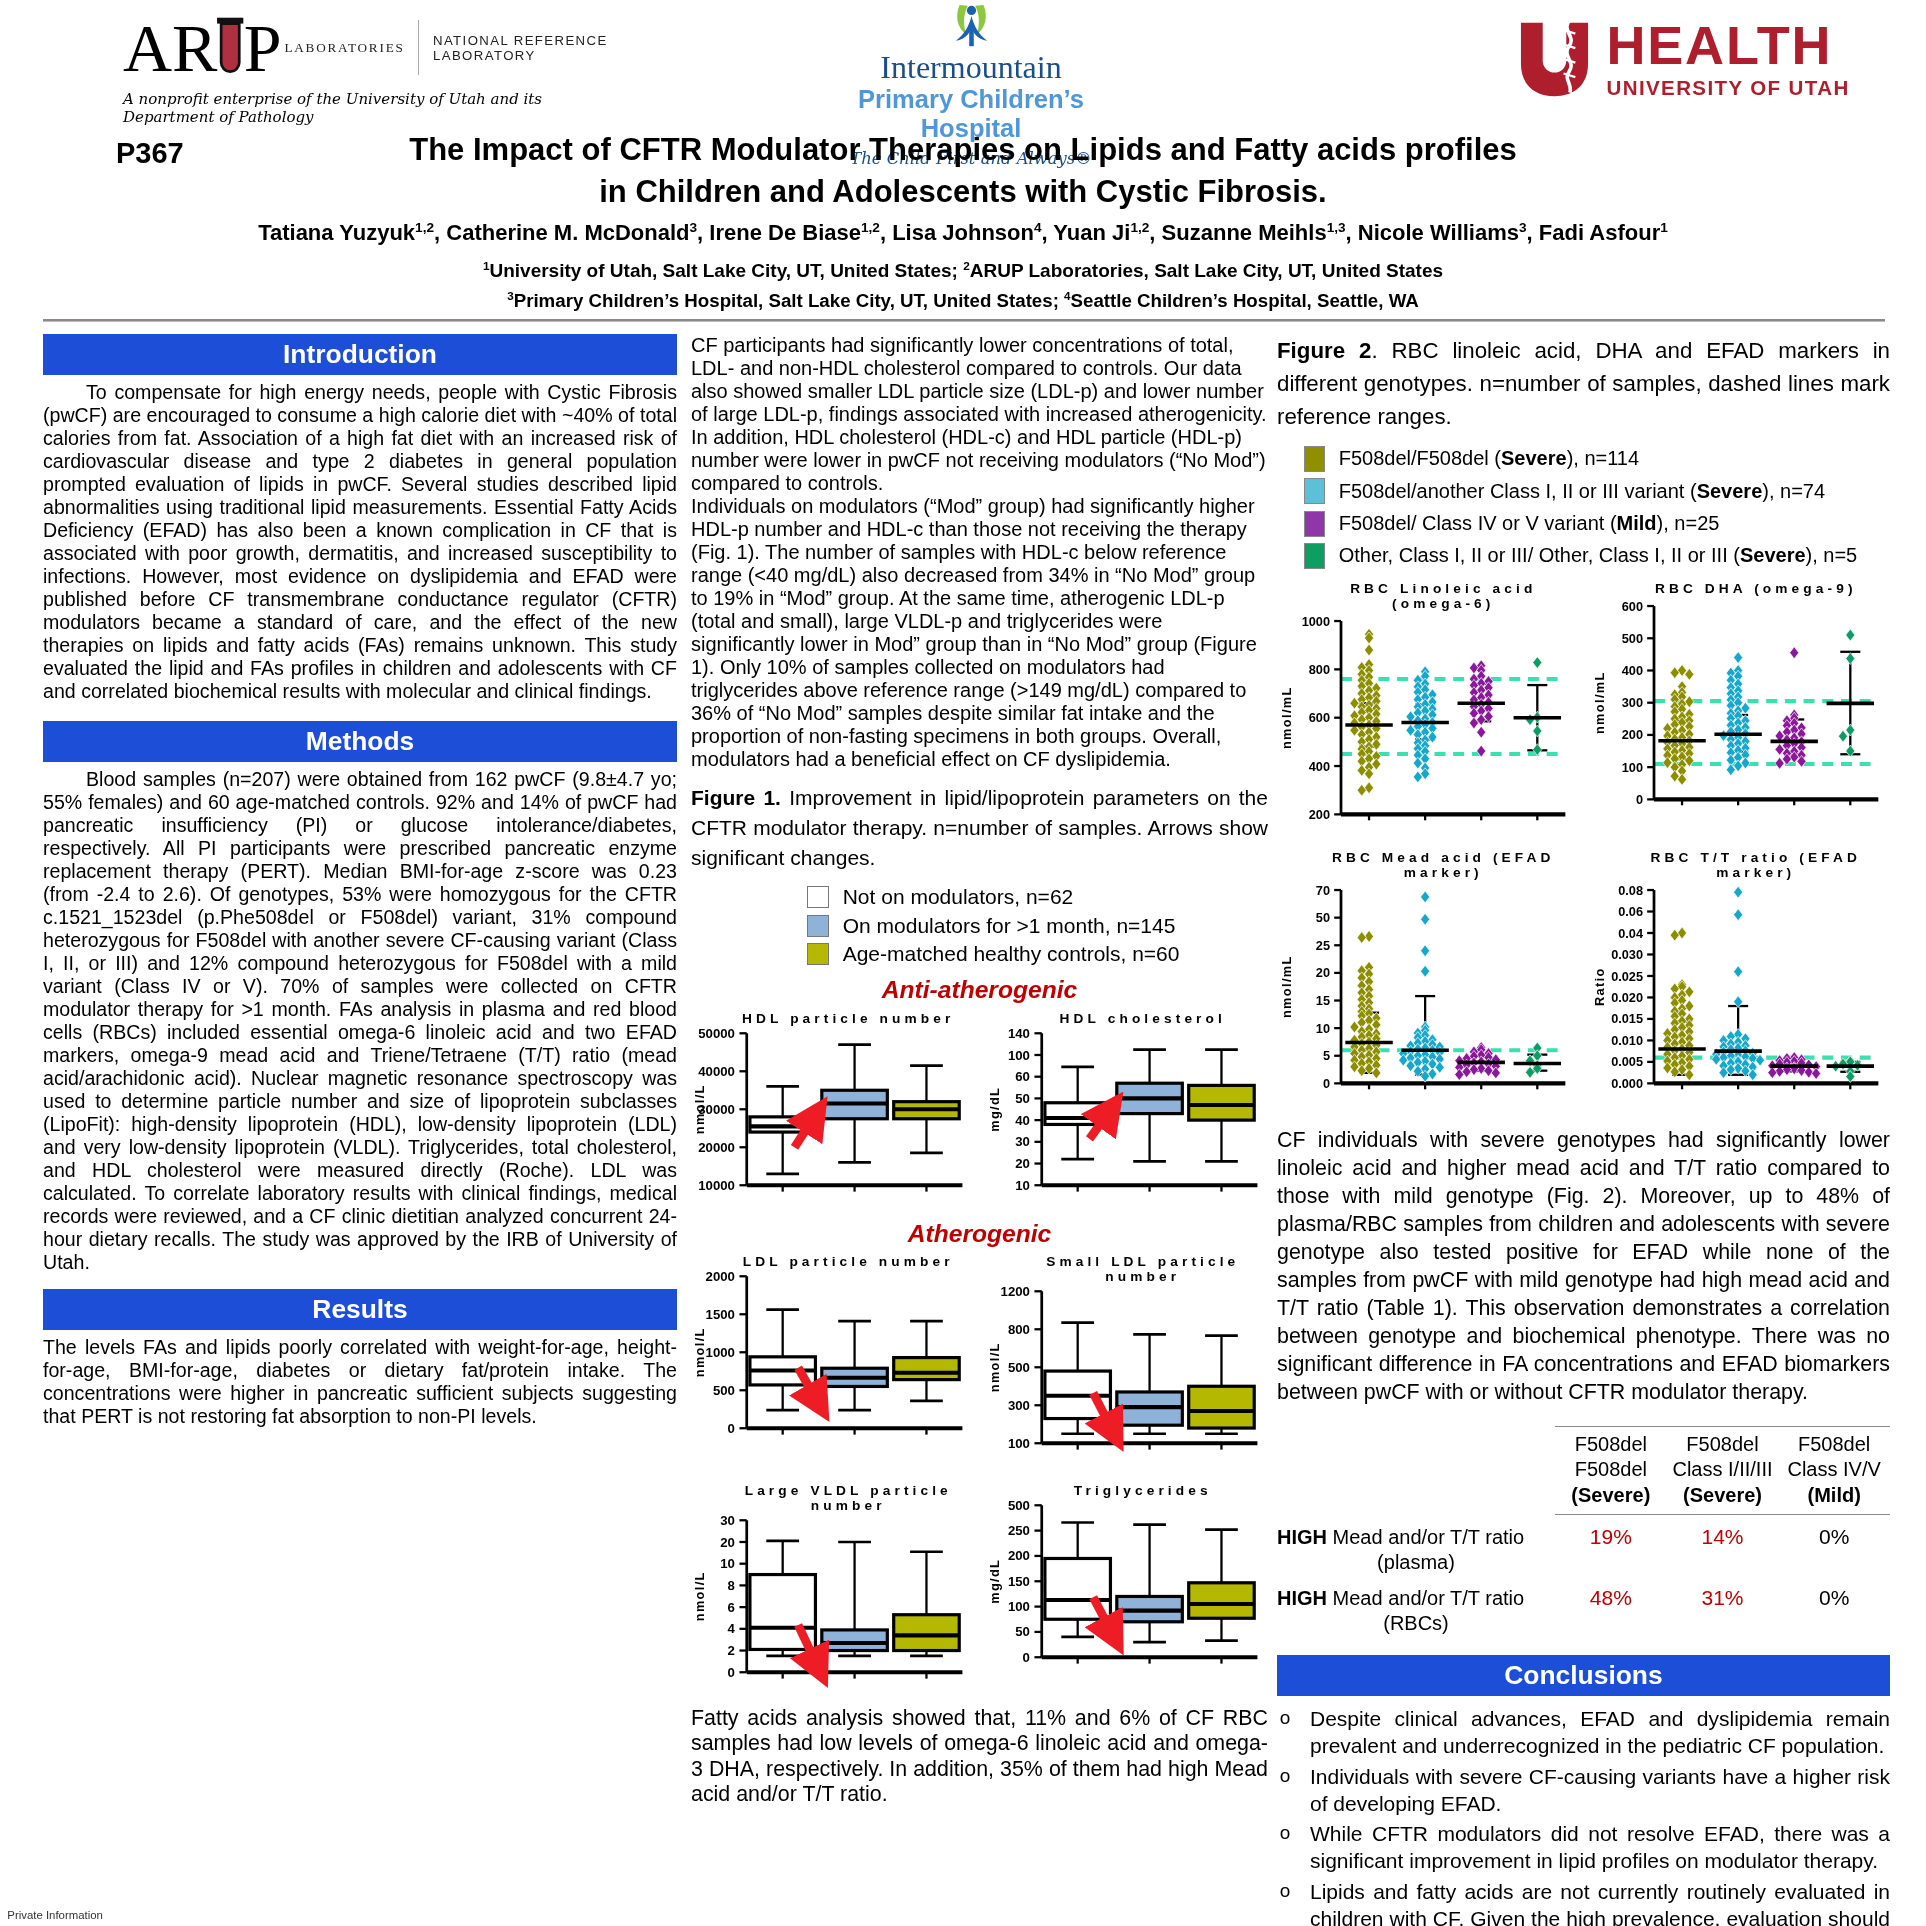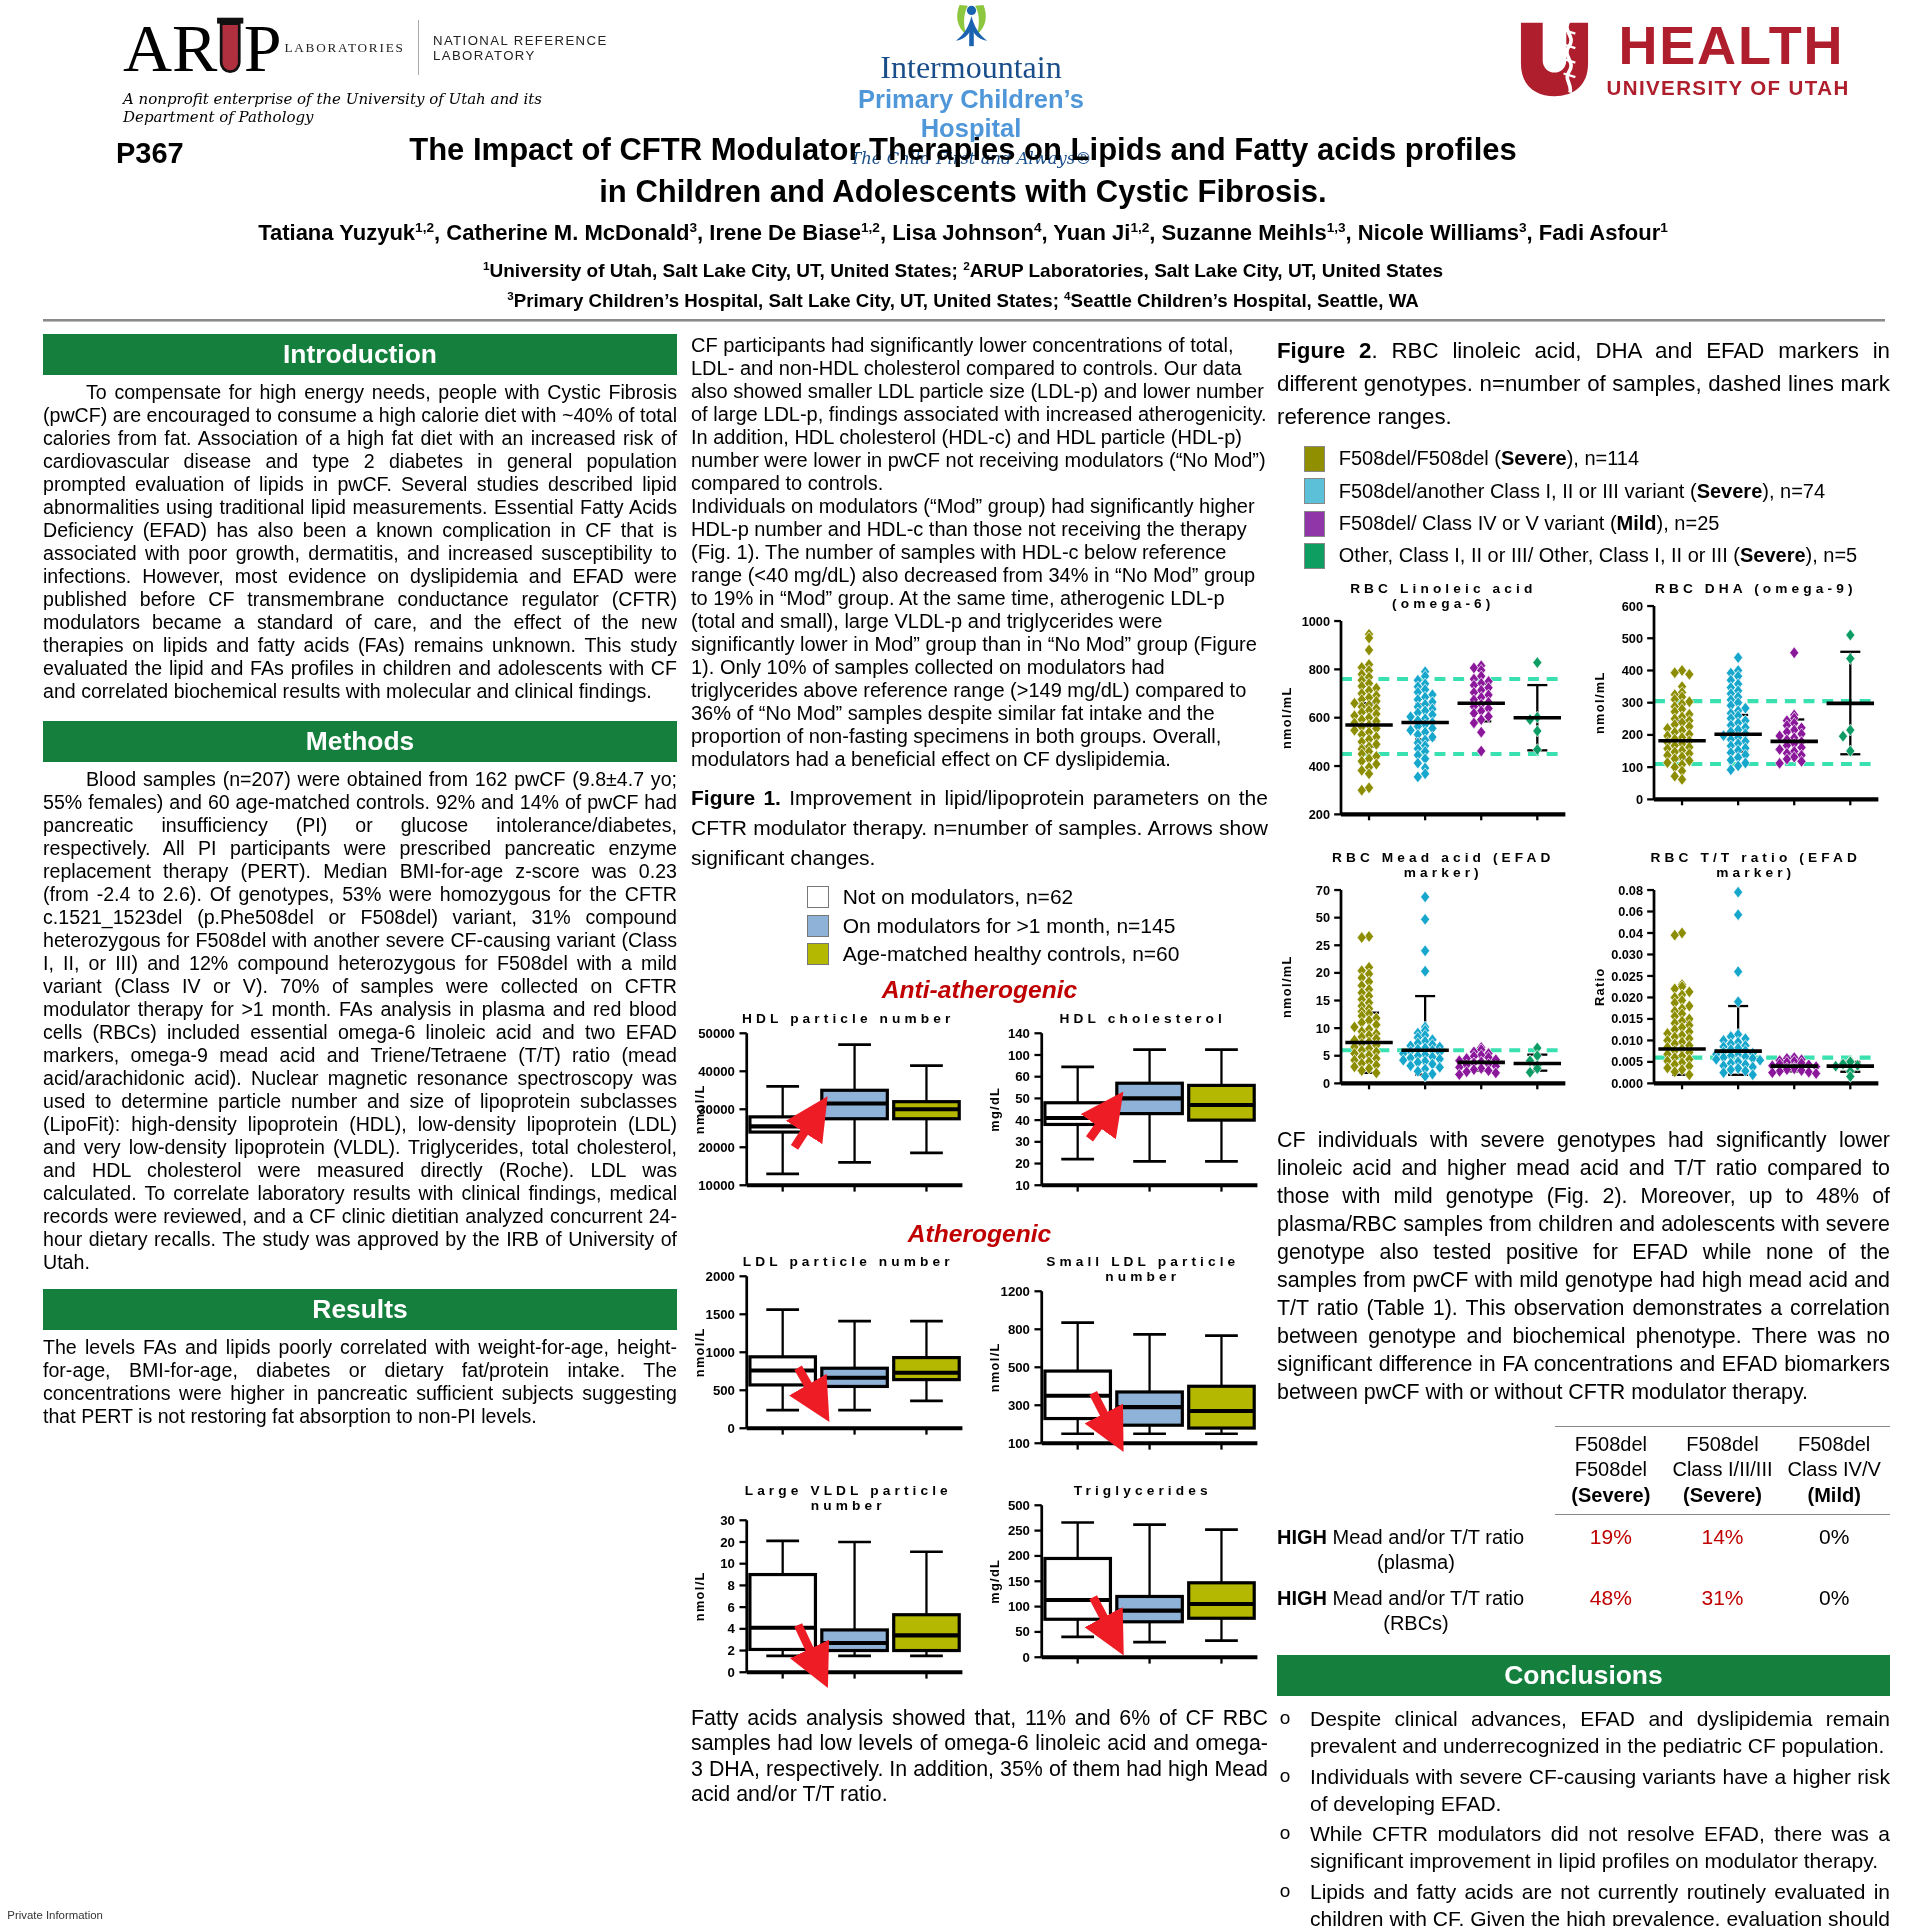--- a/index.html
+++ b/index.html
@@ -12,36 +12,36 @@
   .arup-sub{font-size:13.2px;letter-spacing:1.8px;color:#222;margin-left:2.7px;}
   .arup-div{width:1.4px;height:55px;background:#aaa;}
   .arup-nrl{font-size:13.2px;letter-spacing:1.4px;color:#222;}
   .arup-tag{font-family:"DejaVu Serif",serif;font-style:italic;font-size:15px;margin-top:8.2px;}
   .im-logo{position:absolute;left:825px;top:3.6px;width:292px;text-align:center;}
   .im-name{font-family:"Liberation Serif",serif;font-size:32px;color:#1a4e8a;line-height:35px;}
   .im-hosp{font-size:25.5px;font-weight:bold;color:#4f97d8;line-height:29px;}
   .im-tag{font-family:"DejaVu Serif",serif;font-style:italic;font-size:16.4px;color:#1a4e8a;margin-top:6.4px;}
   .uh-logo{position:absolute;left:1518px;top:18px;display:flex;align-items:center;gap:15.5px;}
   .uh-texts{display:flex;flex-direction:column;}
-  .uh-health{font-size:54px;font-weight:bold;color:#ae1e2c;letter-spacing:1.8px;line-height:54px;margin-left:12px;}
+  .uh-health{font-size:54px;font-weight:bold;color:#ae1e2c;letter-spacing:1.8px;line-height:54px;}
   .uh-univ{font-size:20.5px;font-weight:bold;color:#ae1e2c;letter-spacing:1.4px;margin-top:3.6px;}
   .poster-num{position:absolute;left:116px;top:137px;font-size:29px;font-weight:bold;}
   .title{position:absolute;left:256px;top:129px;width:1414px;text-align:center;font-size:31px;font-weight:bold;line-height:42px;}
   .authors{position:absolute;left:0;top:220px;width:1926px;text-align:center;font-size:22px;font-weight:bold;}
   .affil1{position:absolute;left:0;top:259px;width:1926px;text-align:center;font-size:19px;font-weight:bold;}
   .affil2{position:absolute;left:0;top:290px;width:1926px;text-align:center;font-size:18.7px;font-weight:bold;}
   sup{vertical-align:super;font-size:62%;}
   .divider{position:absolute;left:43px;width:1842px;top:319px;height:3.2px;
     background:linear-gradient(#8a8a8a 55%,#d8d8d8);}
   
   .col{position:absolute;top:334px;}
   .col-left{left:43px;width:634px;}
   .col-mid{left:691px;width:577px;}
   .col-right{left:1277px;width:613px;}
-  .sec-bar{background:#15803d;color:#fff;font-weight:bold;font-size:26.4px;text-align:center;
+  .sec-bar{background:#1d4ed8;color:#fff;font-weight:bold;font-size:26.4px;text-align:center;
     padding:5px 0;margin-bottom:6.4px;}
   .body-text{font-size:19.6px;line-height:23px;text-align:justify;}
   .indent{text-indent:43px;}
   .mt{margin-top:13.7px;}
   
   .fig-caption{font-size:21px;line-height:30px;text-align:justify;margin-top:12px;}
   .lg1{margin:12px 0 0 116px;text-align:center;}
   .lg-row{display:flex;align-items:center;gap:13.7px;font-size:21px;margin-bottom:4.6px;}
   .sw1{width:20px;height:20px;border:1.4px solid #777;flex:0 0 auto;}
   .red-head{color:#c00000;font-weight:bold;font-style:italic;font-size:24.6px;text-align:center;margin-top:10px;}

